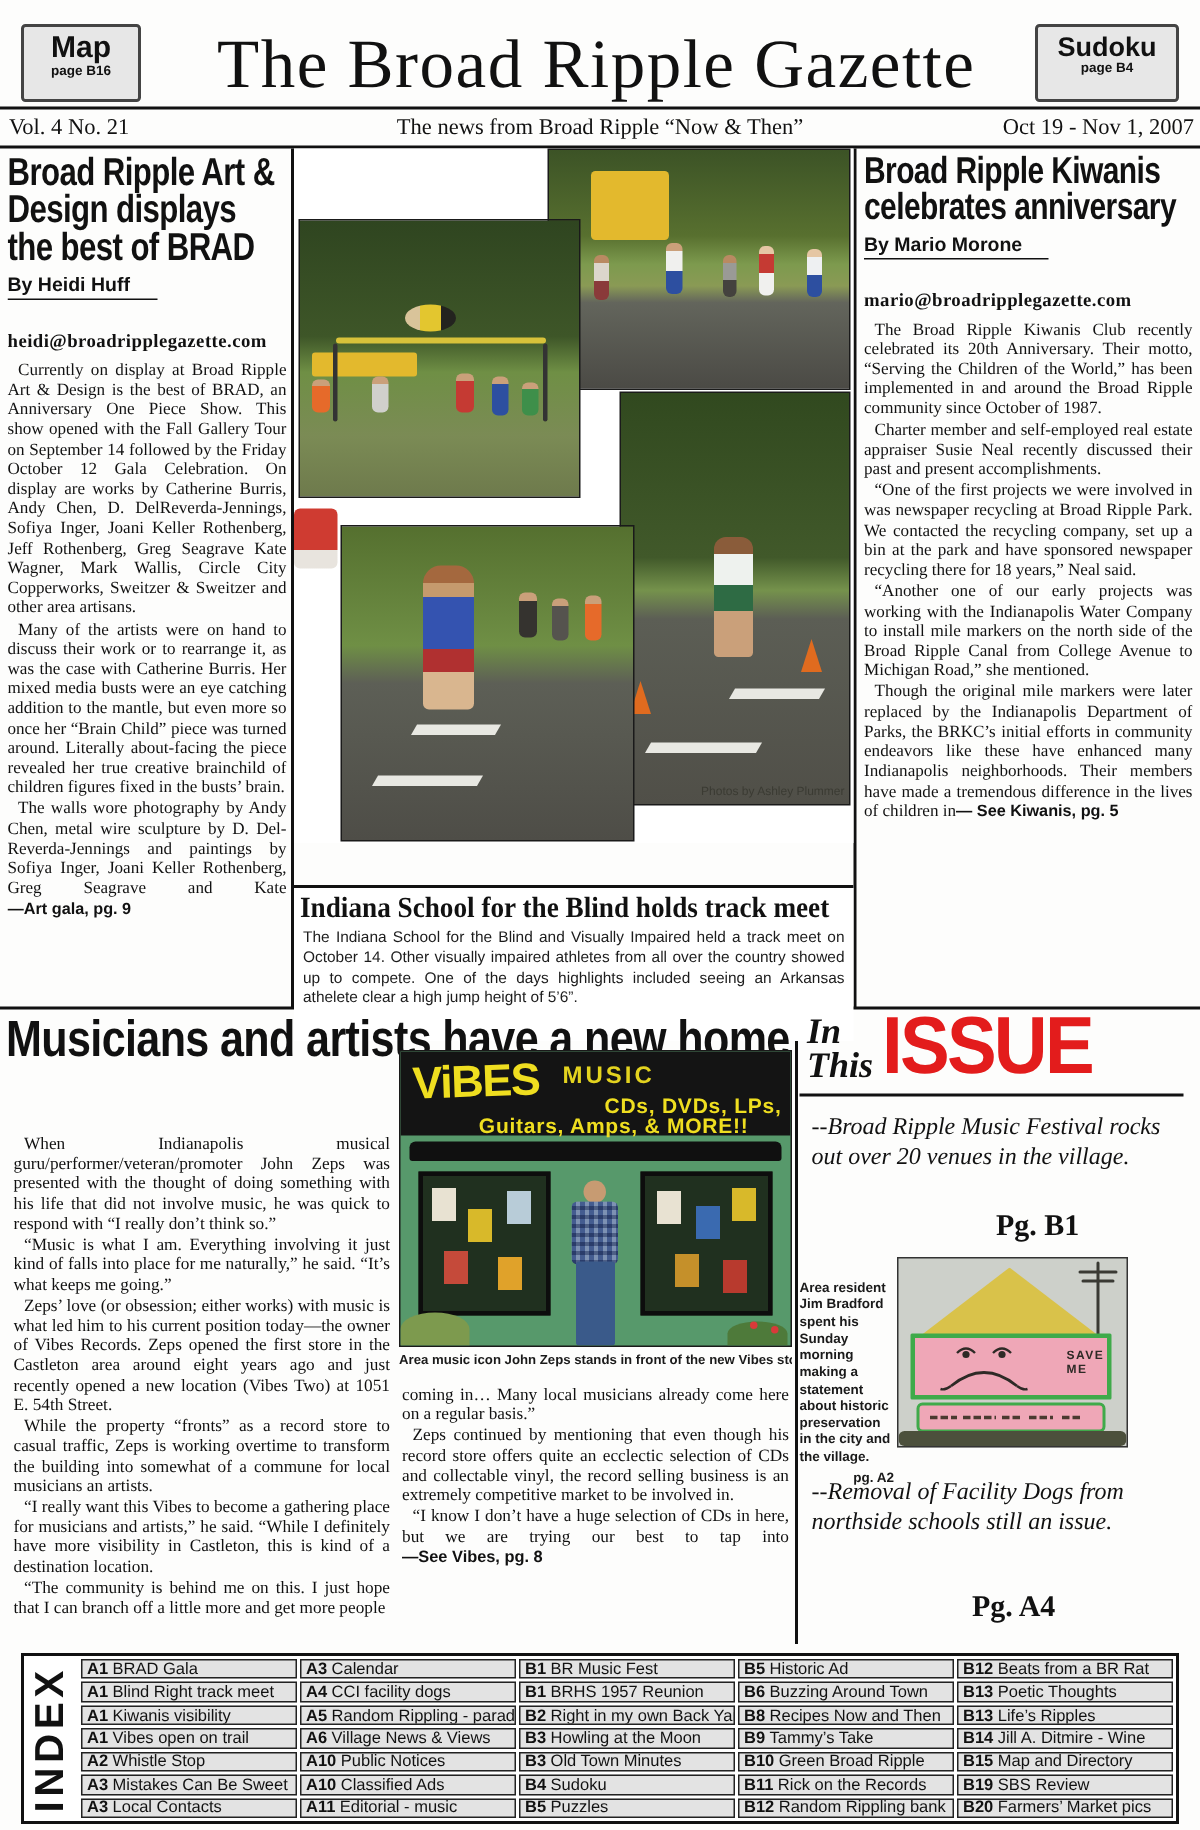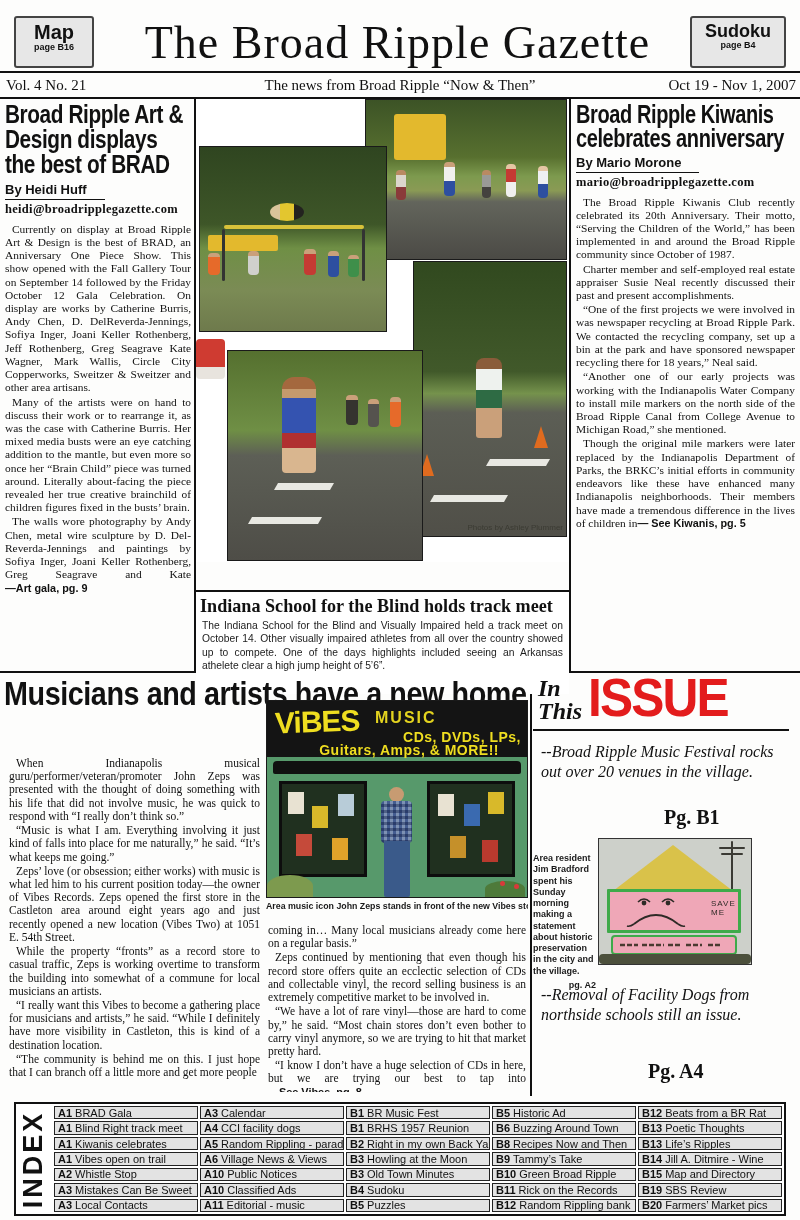--- a/index.html
+++ b/index.html
@@ -20,21 +20,21 @@
     align-items:center; font-size:15px; }
   .dateline .vol { padding-left:6px; width:170px; }
   .dateline .tag { flex:1; text-align:center; }
   .dateline .date { width:170px; text-align:right; padding-right:4px; }
 
   
   .sans-head { font-family:"Liberation Sans",sans-serif; font-weight:bold; line-height:.97;
     transform:scaleX(.8); transform-origin:0 0; width:125%; letter-spacing:-.5px; }
   .byline { font-family:"Liberation Sans",sans-serif; font-weight:bold; font-size:13px;
     border-bottom:1.6px solid #111; display:inline-block; padding:4px 18px 2px 0; }
-  .email { font-weight:bold; font-size:12.5px; margin-top:2px; letter-spacing:.3px; }
+  .email { font-weight:bold; font-size:12.5px; margin-top:20px; letter-spacing:.3px; }
   .body-copy { text-align:justify; margin-top:6px; }
   .body-copy p { text-indent:7px; margin-bottom:1px; }
   .cont { font-family:"Liberation Sans",sans-serif; font-weight:bold; font-size:.95em; white-space:nowrap; }
 
   .article-left { position:absolute; left:5px; top:102px; width:186px; height:566px; overflow:hidden; }
   .article-left .sans-head { font-size:26px; }
   .article-left .body-copy { font-size:11.4px; line-height:1.16; }
 
   .article-right { position:absolute; left:576px; top:102px; width:219px; height:568px; overflow:hidden; }
   .article-right .sans-head { font-size:25px; }
@@ -249,21 +249,20 @@
     <div class="fig" style="left:0;bottom:0;width:46px;height:22px;background:#7d9a4e;border-radius:50% 50% 0 0;"></div>
     <div class="fig" style="right:2px;bottom:0;width:40px;height:16px;background:#4e7a3a;border-radius:50% 50% 0 0;"></div>
     <div class="fig" style="right:8px;bottom:8px;width:5px;height:5px;background:#d83a3a;border-radius:50%;"></div>
     <div class="fig" style="right:22px;bottom:11px;width:5px;height:5px;background:#d83a3a;border-radius:50%;"></div>
   </div>
   <div class="vibes-caption caption-sm">Area music icon John Zeps stands in front of the new Vibes store.</div>
 
   <div id="mus-col2" class="mus-col">
     <p class="nofirst">coming in… Many local musicians already come here on a regular basis.”</p>
     <p>Zeps continued by mentioning that even though his record store offers quite an ecclectic selection of CDs and collectable vinyl, the record selling business is an extremely competitive market to be involved in.</p>
-    <p>“We have a lot of rare vinyl—those are hard to come by,” he said. “Most chain stores don’t even bother to carry vinyl anymore, so we are trying to hit that market pretty hard.</p>
     <p><span>“I know I don’t have a huge selection of CDs in here, but we are trying our best to tap into</span><b class="cont">—See Vibes, pg. 8</b></p>
   </div>
 
   <div class="issue-head">
     <div class="inthis">
       <div>In</div>
       <div>This</div>
     </div>
     <div class="issue-word" id="issue-word" style="color: rgb(227, 28, 28);">ISSUE</div>
   </div>
@@ -285,21 +284,21 @@
     <div class="fig" style="right:8px;top:14px;width:22px;height:2px;background:#3a3a34;"></div>
     <div class="fig" style="left:8px;top:50px;width:134px;height:44px;background:#efa7b7;border:3px solid #3faa4a;border-radius:1px;">
       <svg width="100%" height="100%" viewBox="0 0 128 38">
         <path d="M28 10 q6 -6 12 0" fill="none" stroke="#2e2a26" stroke-width="1.6"></path>
         <circle cx="34" cy="11" r="2.4" fill="#2e2a26"></circle>
         <path d="M52 10 q6 -6 12 0" fill="none" stroke="#2e2a26" stroke-width="1.6"></path>
         <circle cx="58" cy="11" r="2.4" fill="#2e2a26"></circle>
         <path d="M24 32 q22 -18 44 0" fill="none" stroke="#2e2a26" stroke-width="1.8"></path>
         <path d="M24 32 q-4 3 -7 2 M68 32 q4 3 7 2" fill="none" stroke="#2e2a26" stroke-width="1.6"></path>
       </svg>
-      <div style="position:absolute;right:3px;top:8px;font-family:'Liberation Sans',sans-serif;font-weight:normal;font-size:8px;letter-spacing:1px;color:#2e2a26;width:24px;line-height:1.1;margin-left:46px;">SAVE ME</div>
+      <div style="position:absolute;right:3px;top:8px;font-family:'Liberation Sans',sans-serif;font-weight:bold;font-size:8px;letter-spacing:1px;color:#2e2a26;width:24px;line-height:1.1;margin-left:46px;">SAVE ME</div>
     </div>
     <div class="fig" style="left:12px;top:96px;width:126px;height:20px;background:#efa7b7;border:2px solid #3faa4a;">
       <svg width="100%" height="100%" viewBox="0 0 120 16">
         <path d="M6 8 h18 m4 0 h22 m4 0 h14 m4 0 h16 m6 0 h12" stroke="#4a3a30" stroke-width="2.4" fill="none" stroke-dasharray="5 2"></path>
       </svg>
     </div>
     <div class="fig" style="left:0;bottom:0;width:100%;height:10px;background:#4c503c;"></div>
   </div>
 
   <div class="teaser" style="left:541px;top:985px;width:250px;">--Removal of Facility Dogs from northside schools still an issue.</div>
@@ -313,21 +312,21 @@
         <div class="idx-cell">
           <b>A1</b>
           <span>BRAD Gala</span>
         </div>
         <div class="idx-cell">
           <b>A1</b>
           <span>Blind Right track meet</span>
         </div>
         <div class="idx-cell">
           <b>A1</b>
-          <span>Kiwanis celebrates</span>
+          <span>Kiwanis visibility</span>
         </div>
         <div class="idx-cell">
           <b>A1</b>
           <span>Vibes open on trail</span>
         </div>
         <div class="idx-cell">
           <b>A2</b>
           <span>Whistle Stop</span>
         </div>
         <div class="idx-cell">

